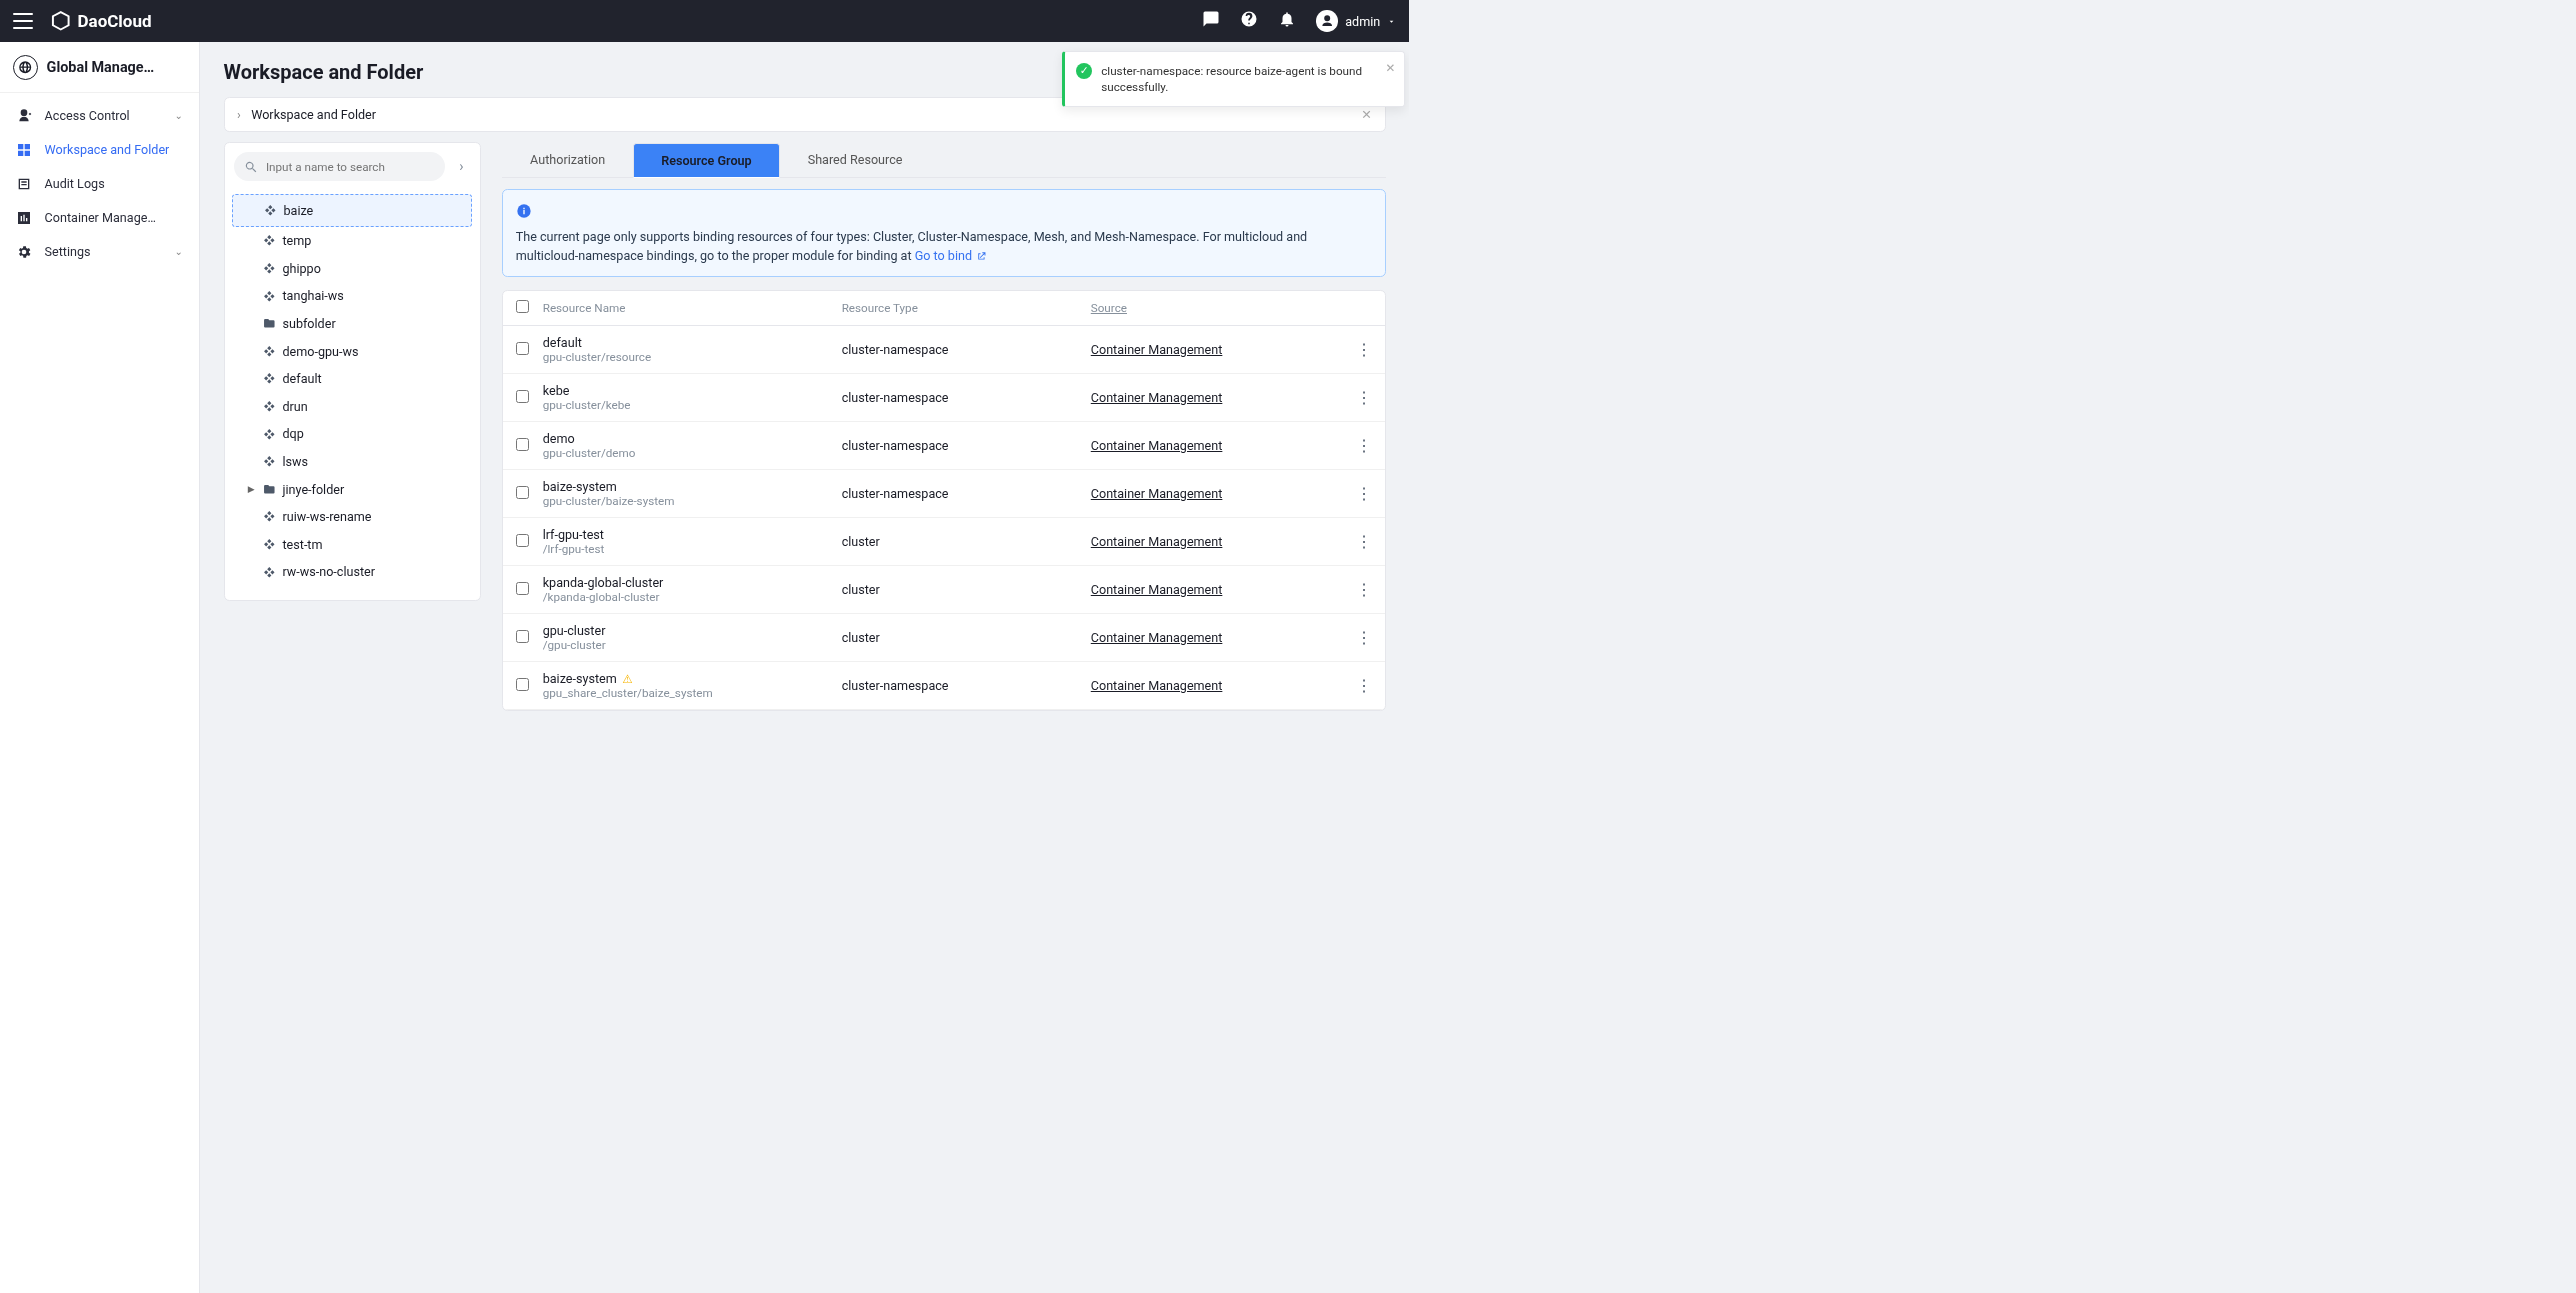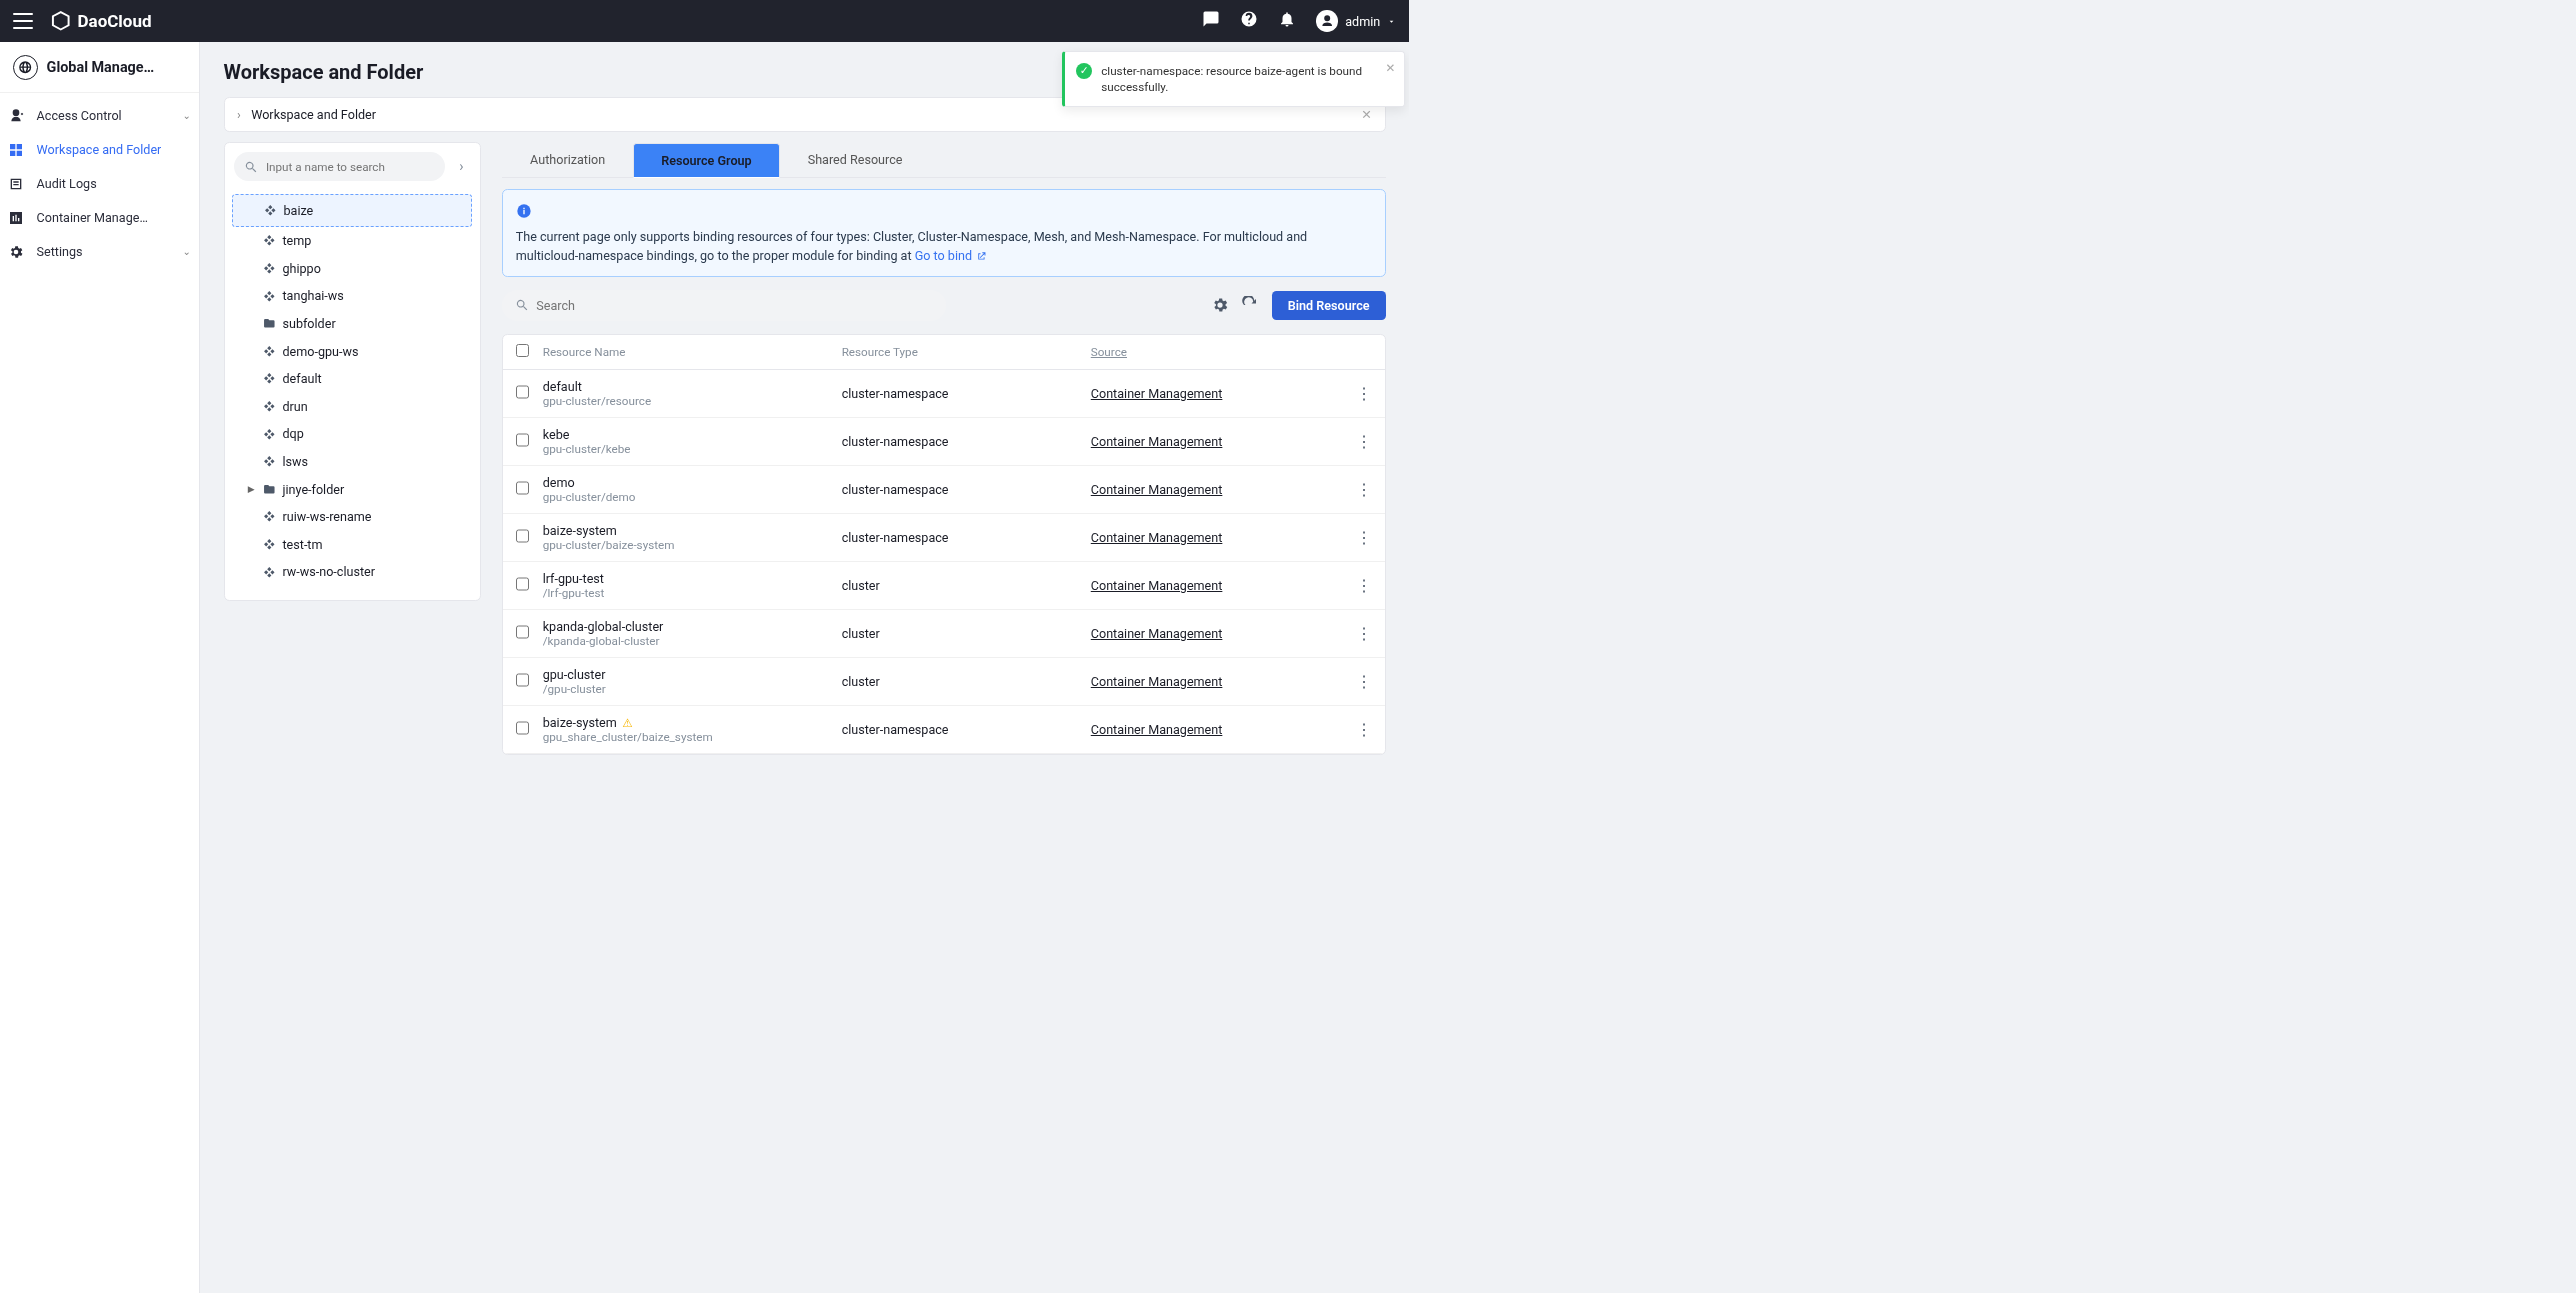--- a/index.html
+++ b/index.html
@@ -15,21 +15,21 @@
 .hicon { width: 18px; height: 18px; fill: #fff; cursor: pointer; }
 .avatar { width: 21.6px; height: 21.6px; background: #fff; border-radius: 50%; display:flex; align-items:center; justify-content:center; }
 .user { display: flex; align-items: center; gap: 7.2px; font-size: 12.6px; cursor: pointer; }
 
 
 .layout { display: flex; }
 .sidebar { width: 200px; background: #fff; border-right: 0.9px solid #e5e6eb; min-height: calc(100vh - 42px); }
 .sidebar-head { display: flex; align-items: center; gap: 9px; padding: 12.6px 12.6px; font-weight: 700; font-size: 14.4px; border-bottom: 0.9px solid #f0f0f0; }
 .side-icon-circle { width: 25px; height: 25px; border:1.8px solid #1a1c26; border-radius:50%; display:flex; align-items:center; justify-content:center; }
 .side-list { padding: 5.4px 0; }
-.side-item { display:flex; align-items:center; gap: 10.8px; padding: 9px 8px; font-size: 12.6px; color: #2b2d3a; cursor:pointer; justify-content:space-between; }
+.side-item { display:flex; align-items:center; gap: 10.8px; padding: 9px 16px; font-size: 12.6px; color: #2b2d3a; cursor:pointer; justify-content:space-between; }
 .side-item .lbl { display:flex; align-items:center; gap: 12.6px; overflow:hidden; white-space:nowrap; text-overflow:ellipsis; }
 .side-item .ico { width:16px; height:16px; fill:#2b2d3a; display:flex; align-items:center; justify-content:center; }
 .side-item.active { color: #356cf3; }
 .side-item.active .ico svg { fill:#356cf3; }
 
 
 .main { flex:1; padding: 18px 23.5px; position: relative; }
 .page-title { font-size: 20px; font-weight: 700; margin-bottom: 12.6px; }
 .breadcrumb-bar { background:#fff; border:0.9px solid #e5e6eb; border-radius:5.4px; padding: 9px 12.6px; display:flex; align-items:center; justify-content:space-between; margin-bottom: 10.8px; font-size: 12.6px; }
 .breadcrumb-bar .chev { margin-right:7.2px; color:#888; }
@@ -358,37 +358,20 @@
               </svg>
           </span>
           <span>
             <span>The current page only supports binding resources of four types: Cluster, Cluster-Namespace, Mesh, and Mesh-Namespace. For multicloud and multicloud-namespace bindings, go to the proper module for binding at </span>
             <a href="#"><span>Go to bind</span><svg class="ext-icon" viewBox="0 0 24 24">
                   <path d="M14 3h7v7h-2V6.41l-9.3 9.3-1.4-1.42L17.58 5H14V3zM5 5h5v2H7v10h10v-3h2v5H5V5z"></path>
                 </svg></a>
           </span>
         </div>
 
-        <div class="toolbar">
-          <div class="search-box">
-            <svg viewBox="0 0 24 24">
-                <path d="M15.5 14h-.79l-.28-.27a6.5 6.5 0 10-.7.7l.27.28v.79l5 5 1.5-1.5-5-5zm-6 0a4.5 4.5 0 110-9 4.5 4.5 0 010 9z"></path>
-              </svg>
-            <input placeholder="Search" style="">
-          </div>
-          <div class="tb-actions">
-            <svg class="tb-icon" viewBox="0 0 24 24">
-                <path d="M19.4 13a7.5 7.5 0 000-2l2.1-1.6-2-3.4-2.5 1a7.6 7.6 0 00-1.7-1l-.4-2.6h-4l-.4 2.6a7.6 7.6 0 00-1.7 1l-2.5-1-2 3.4L6.6 11a7.5 7.5 0 000 2l-2.1 1.6 2 3.4 2.5-1a7.6 7.6 0 001.7 1l.4 2.6h4l.4-2.6a7.6 7.6 0 001.7-1l2.5 1 2-3.4L19.4 13zM12 15.5A3.5 3.5 0 1115.5 12 3.5 3.5 0 0112 15.5z"></path>
-              </svg>
-            <svg class="tb-icon" viewBox="0 0 24 24">
-                <path d="M17.65 6.35A8 8 0 104 12h2a6 6 0 1110.24-4.24L14 10h6V4l-2.35 2.35z"></path>
-              </svg>
-            <button class="btn-primary">Bind Resource</button>
-          </div>
-        </div>
 
         <div class="table">
           <div class="table-head">
             <div class="col-chk"><input type="checkbox" style=""></div>
             <div class="col-name">Resource Name</div>
             <div class="col-type">Resource Type</div>
             <div class="col-src">Source</div>
             <div class="col-act"></div>
           </div>
           <div id="table-body">

